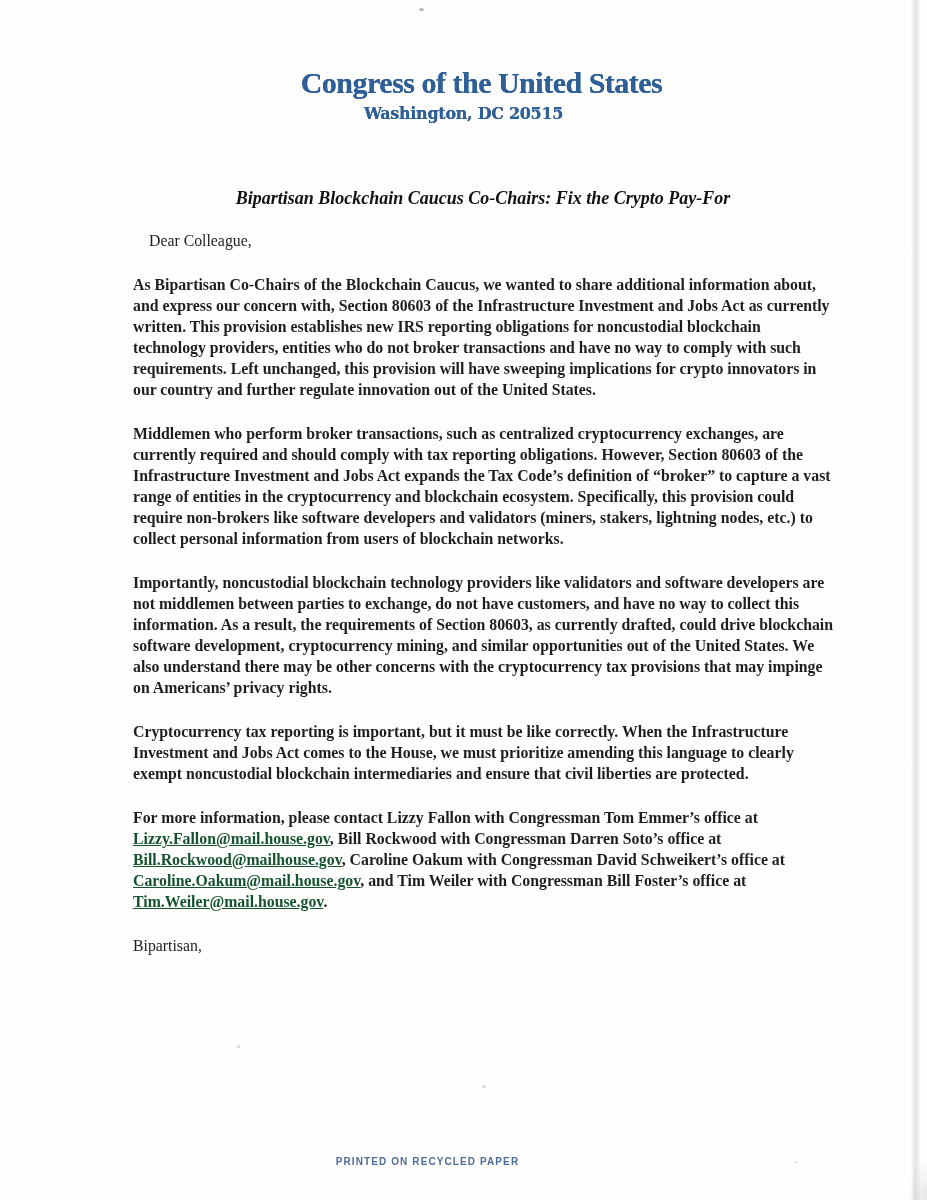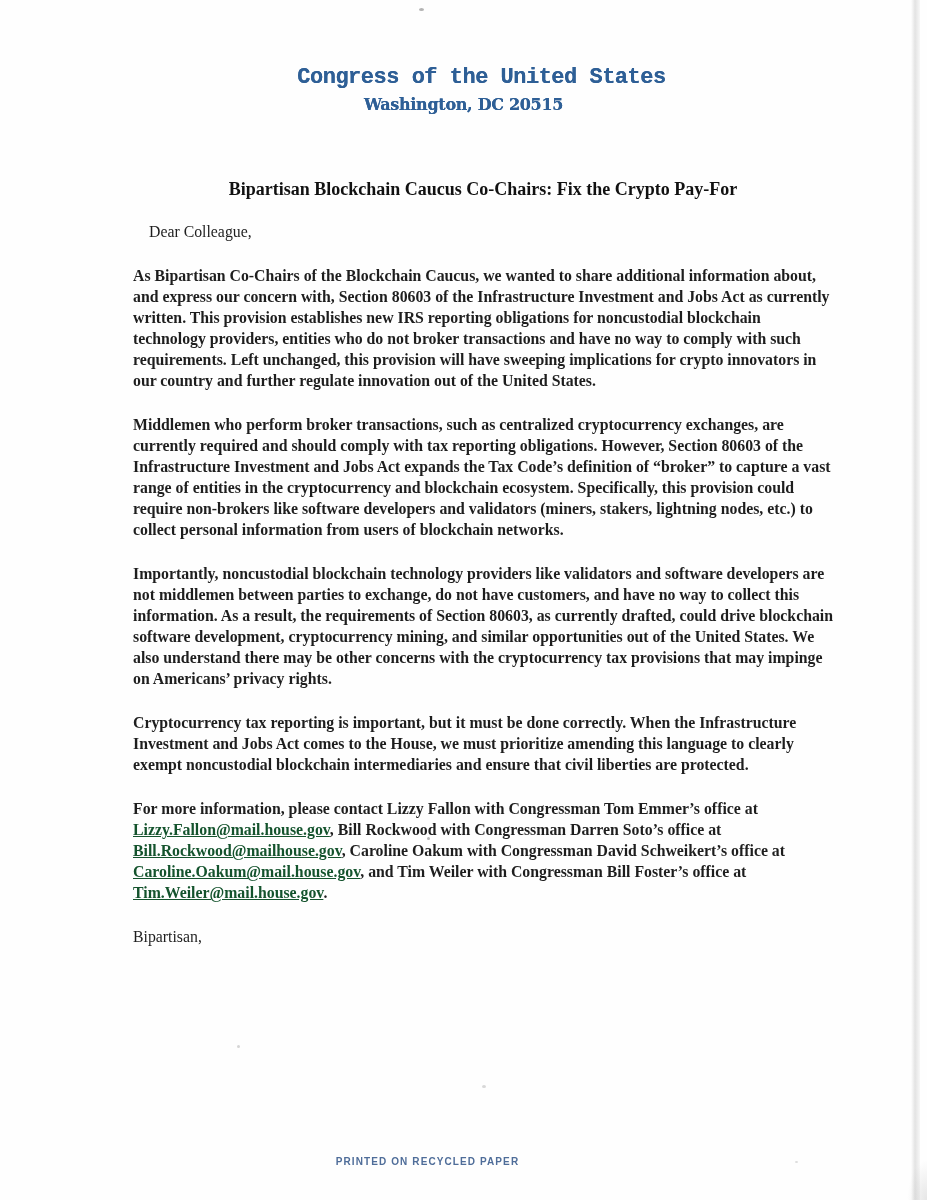--- a/index.html
+++ b/index.html
@@ -28,23 +28,23 @@
     background: radial-gradient(ellipse at bottom right, rgba(120,120,120,0.18), rgba(120,120,120,0) 70%);
     pointer-events: none;
   }
   .artifact {
     position: absolute; border-radius: 50%;
     background: rgba(90,90,90,0.45);
     pointer-events: none;
   }
   .letterhead { text-align: center; color: #2e5f96; }
   .letterhead .lh1 {
-    font-family: Liberation Mono, monospace;
+    font-family: Liberation Serif, serif;
     font-weight: bold;
-    font-size: 22px;
+    font-size: 30px;
     letter-spacing: -0.5px;
     line-height: 1.1;
     text-shadow: 0 0 0.6px #2e5f96;
     padding-left: 36px;
   }
   .letterhead .lh2 {
     font-family: "DejaVu Serif", serif;
     font-weight: bold;
     font-size: 16px;
     margin-top: 5px;
@@ -58,20 +58,21 @@
     line-height: 21px;
     color: #1e1e1e;
   }
   h1.subject {
     font-size: 18px;
     font-weight: bold;
     text-align: center;
     color: #111;
     margin: 64px 0 0 0;
     line-height: 22px;
+    font-style: italic;
   }
   .salutation { margin: 21px 0 0 16px; }
   .content p.para { margin: 23px 0 0 0; font-weight: bold; }
   a.email {
     color: #14532d;
     text-decoration: underline;
     cursor: pointer;
   }
   .closing { margin: 23px 0 0 0; }
   .footer {
@@ -101,21 +102,21 @@
     <h1 class="subject">Bipartisan Blockchain Caucus Co-Chairs: Fix the Crypto Pay-For</h1>
 
     <p class="salutation">Dear Colleague,</p>
 
     <p class="para">As Bipartisan Co-Chairs of the Blockchain Caucus, we wanted to share additional information about, and express our concern with, Section 80603 of the Infrastructure Investment and Jobs Act as currently written. This provision establishes new IRS reporting obligations for noncustodial blockchain technology providers, entities who do not broker transactions and have no way to comply with such requirements. Left unchanged, this provision will have sweeping implications for crypto innovators in our country and further regulate innovation out of the United States.</p>
 
     <p class="para">Middlemen who perform broker transactions, such as centralized cryptocurrency exchanges, are currently required and should comply with tax reporting obligations. However, Section 80603 of the Infrastructure Investment and Jobs Act expands the Tax Code’s definition of “broker” to capture a vast range of entities in the cryptocurrency and blockchain ecosystem. Specifically, this provision could require non-brokers like software developers and validators (miners, stakers, lightning nodes, etc.) to collect personal information from users of blockchain networks.</p>
 
     <p class="para">Importantly, noncustodial blockchain technology providers like validators and software developers are not middlemen between parties to exchange, do not have customers, and have no way to collect this information. As a result, the requirements of Section 80603, as currently drafted, could drive blockchain software development, cryptocurrency mining, and similar opportunities out of the United States. We also understand there may be other concerns with the cryptocurrency tax provisions that may impinge on Americans’ privacy rights.</p>
 
-    <p class="para">Cryptocurrency tax reporting is important, but it must be done correctly. When the Infrastructure Investment and Jobs Act comes to the House, we must prioritize amending this language to clearly exempt noncustodial blockchain intermediaries and ensure that civil liberties are protected.</p>
+    <p class="para">Cryptocurrency tax reporting is important, but it must be like correctly. When the Infrastructure Investment and Jobs Act comes to the House, we must prioritize amending this language to clearly exempt noncustodial blockchain intermediaries and ensure that civil liberties are protected.</p>
 
     <p class="para"><span>For more information, please contact Lizzy Fallon with Congressman Tom Emmer’s office at </span><a href="#" class="email">Lizzy.Fallon@mail.house.gov</a><span>, Bill Rockwood with Congressman Darren Soto’s office at </span><a href="#" class="email">Bill.Rockwood@mailhouse.gov</a><span>, Caroline Oakum with Congressman David Schweikert’s office at </span><a href="#" class="email">Caroline.Oakum@mail.house.gov</a><span>, and Tim Weiler with Congressman Bill Foster’s office at </span><a href="#" class="email">Tim.Weiler@mail.house.gov</a><span>.</span></p>
 
     <p class="closing">Bipartisan,</p>
   </main>
 
   <div class="footer">PRINTED ON RECYCLED PAPER</div>
 
   <div class="artifact" style="left:419px; top:8px; width:5px; height:3px;"></div>
   <div class="artifact" style="left:427px; top:837px; width:3px; height:3px;"></div>

